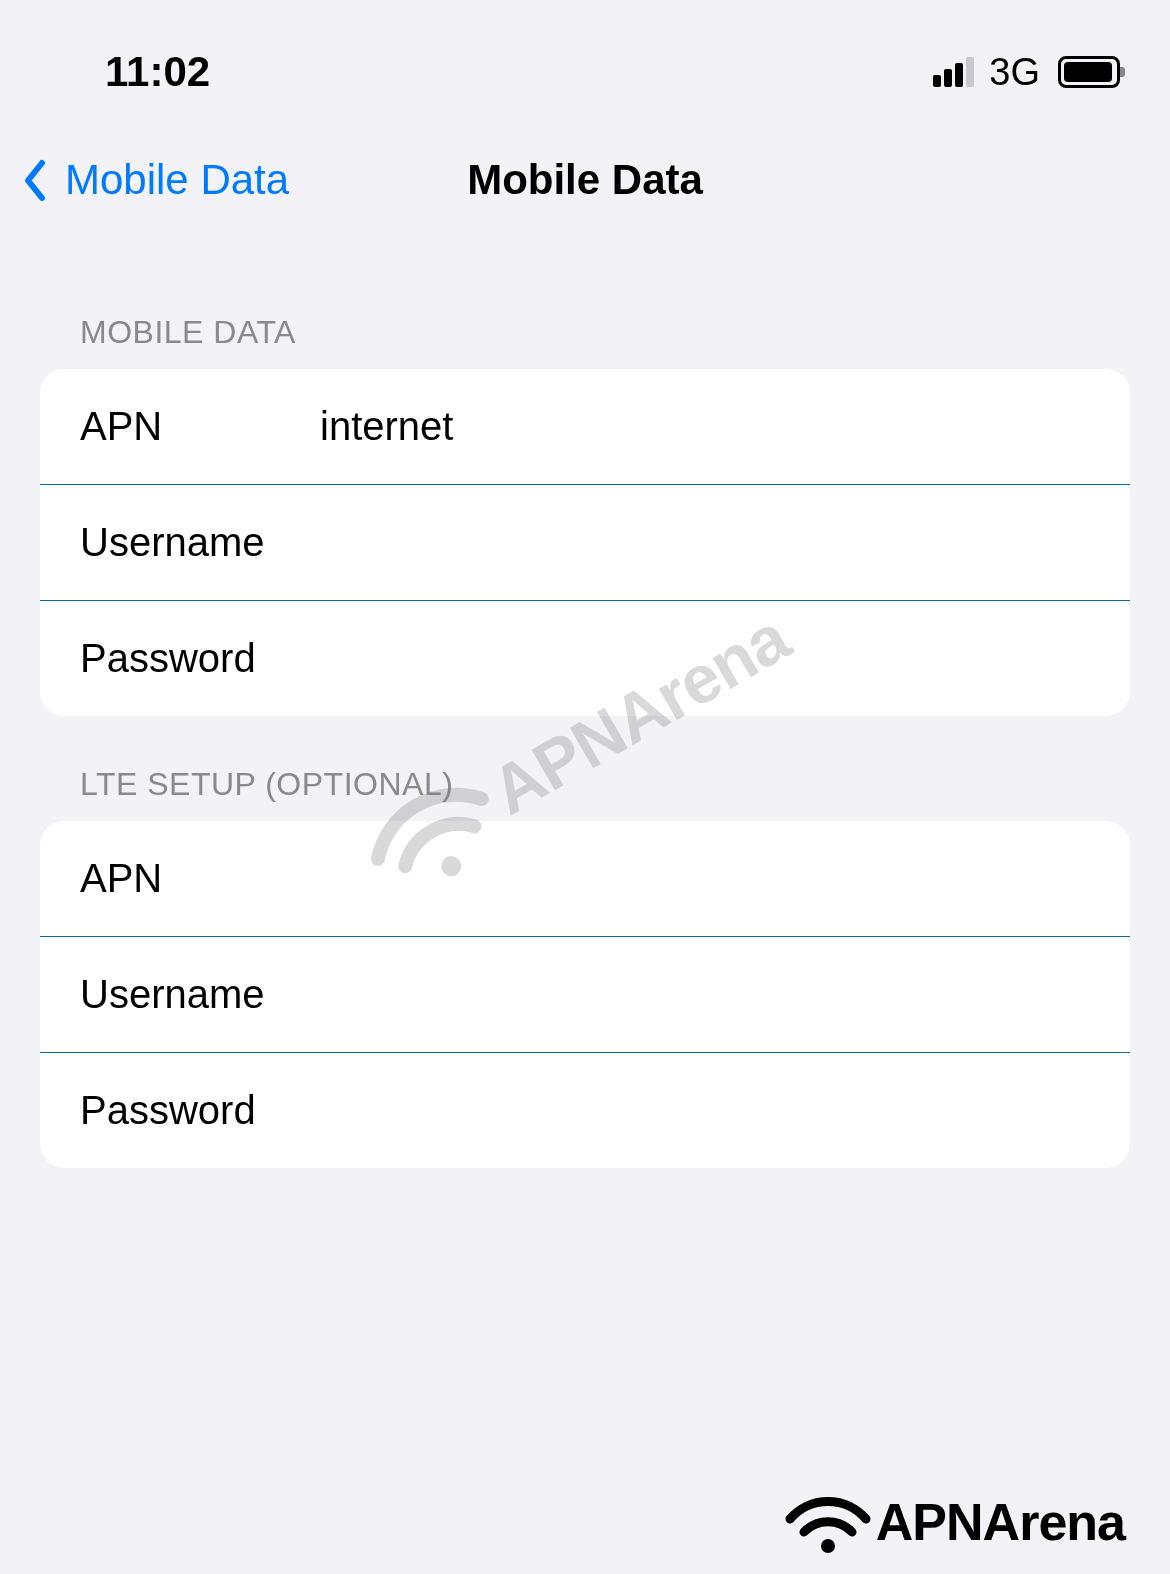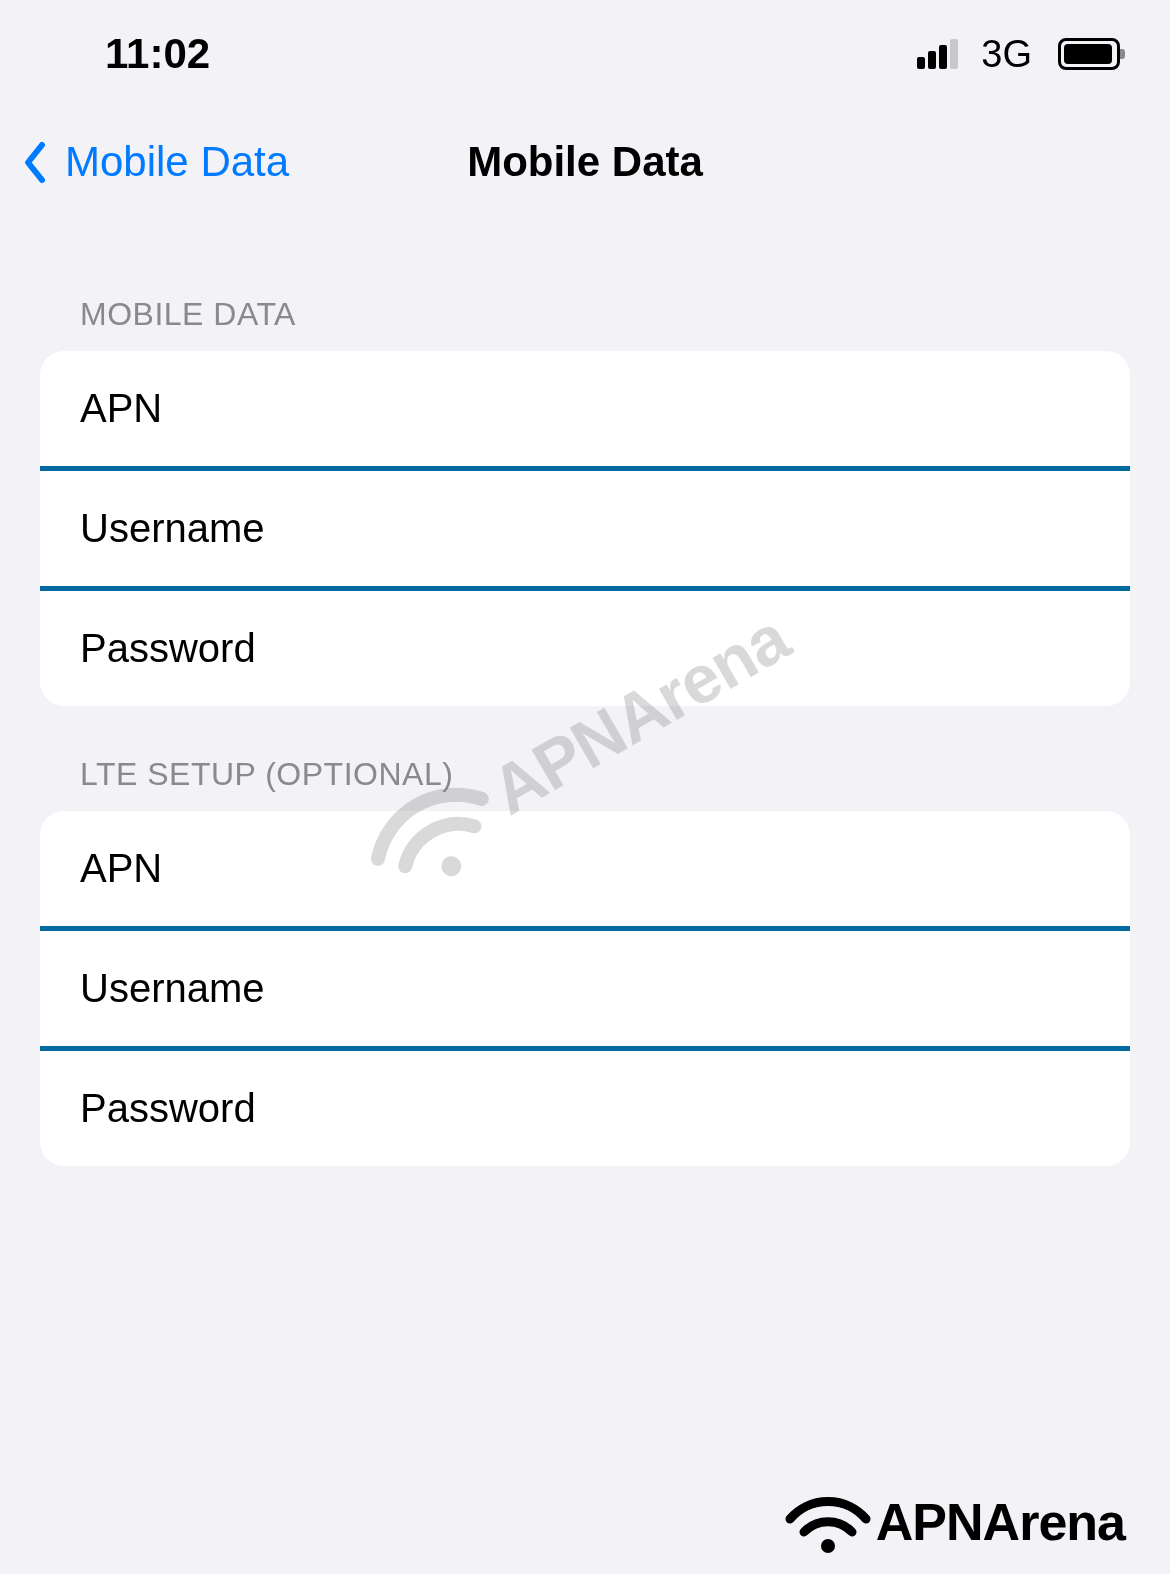--- a/index.html
+++ b/index.html
@@ -12,31 +12,31 @@
       width: 1170px;
       height: 1574px;
       background: #f2f2f7;
       position: relative;
       overflow: hidden;
     }
     .status-bar {
       display: flex;
       justify-content: space-between;
       align-items: center;
-      padding: 30px 50px 20px 105px;
+      padding: 48px 50px 20px 105px;
     }
     .status-time {
       font-size: 42px;
       font-weight: 600;
       color: #000;
     }
     .status-right {
       display: flex;
       align-items: center;
-      gap: 18px;
+      gap: 10px;
     }
     .signal-bars {
       display: flex;
       align-items: flex-end;
       gap: 3px;
     }
     .bar {
       width: 8px;
       border-radius: 2px;
       background: #000;
@@ -115,21 +115,21 @@
     }
     .section-group {
       background: #fff;
       border-radius: 24px;
       margin: 0 40px;
     }
     .row {
       display: flex;
       align-items: center;
       padding: 35px 40px;
-      border-bottom: 5px solid #0369a1;
+      border-bottom: 1px solid #0369a1;
     }
     .row:last-child {
       border-bottom: none;
       gap: 39px;
     }
     .row-label {
       font-size: 40px;
       color: #000;
       font-weight: 400;
       width: 240px;
@@ -212,20 +212,21 @@
     </svg>
     <span>Mobile Data</span>
   </div>
   <div class="nav-title">Mobile Data</div>
 </div>
 
 <div class="section-header">MOBILE DATA</div>
 <div class="section-group">
   <div class="row">
     <div class="row-label">APN</div>
+    <input class="row-input" value="internet" style="">
   </div>
   <div class="row">
     <div class="row-label">Username</div>
     <input class="row-input" value="" style="">
   </div>
   <div class="row">
     <div class="row-label">Password</div>
     <input class="row-input" value="" style="">
   </div>
 </div>

